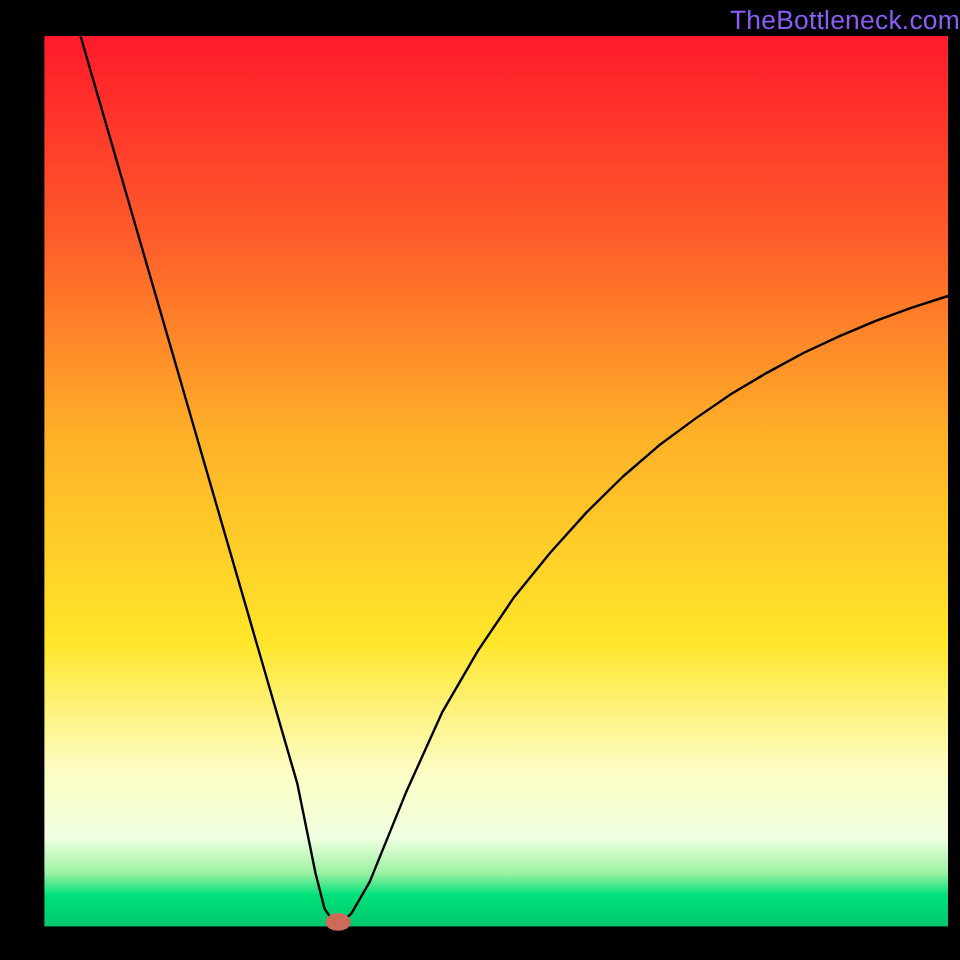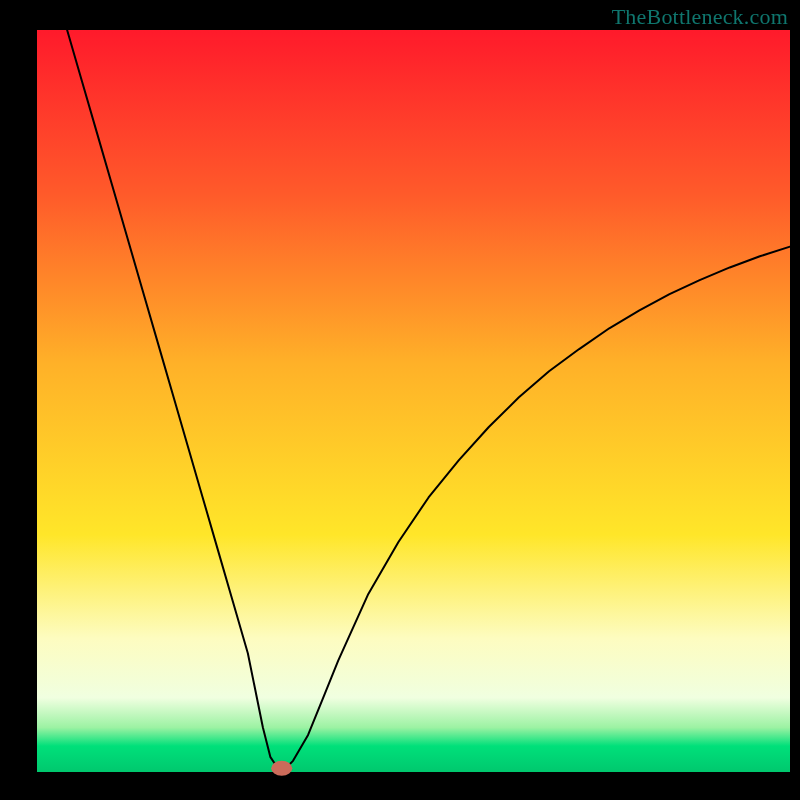--- a/index.html
+++ b/index.html
@@ -12,28 +12,27 @@
     overflow: hidden;
   }
   .wrap {
     position: relative;
     width: 800px;
     height: 800px;
   }
   .watermark {
     position: absolute;
     top: 4px;
-    right: 12px;
-    color: #0f766e;
+    right: 0;
+    color: #8b5cf6;
     font-size: 22px;
     font-weight: 500;
     letter-spacing: 0.2px;
     z-index: 5;
     user-select: none;
-    font-family: Liberation Serif, serif;
   }
   svg.chart {
     position: absolute;
     left: 0;
     top: 0;
   }
 </style>
 </head>
 <body>
 

